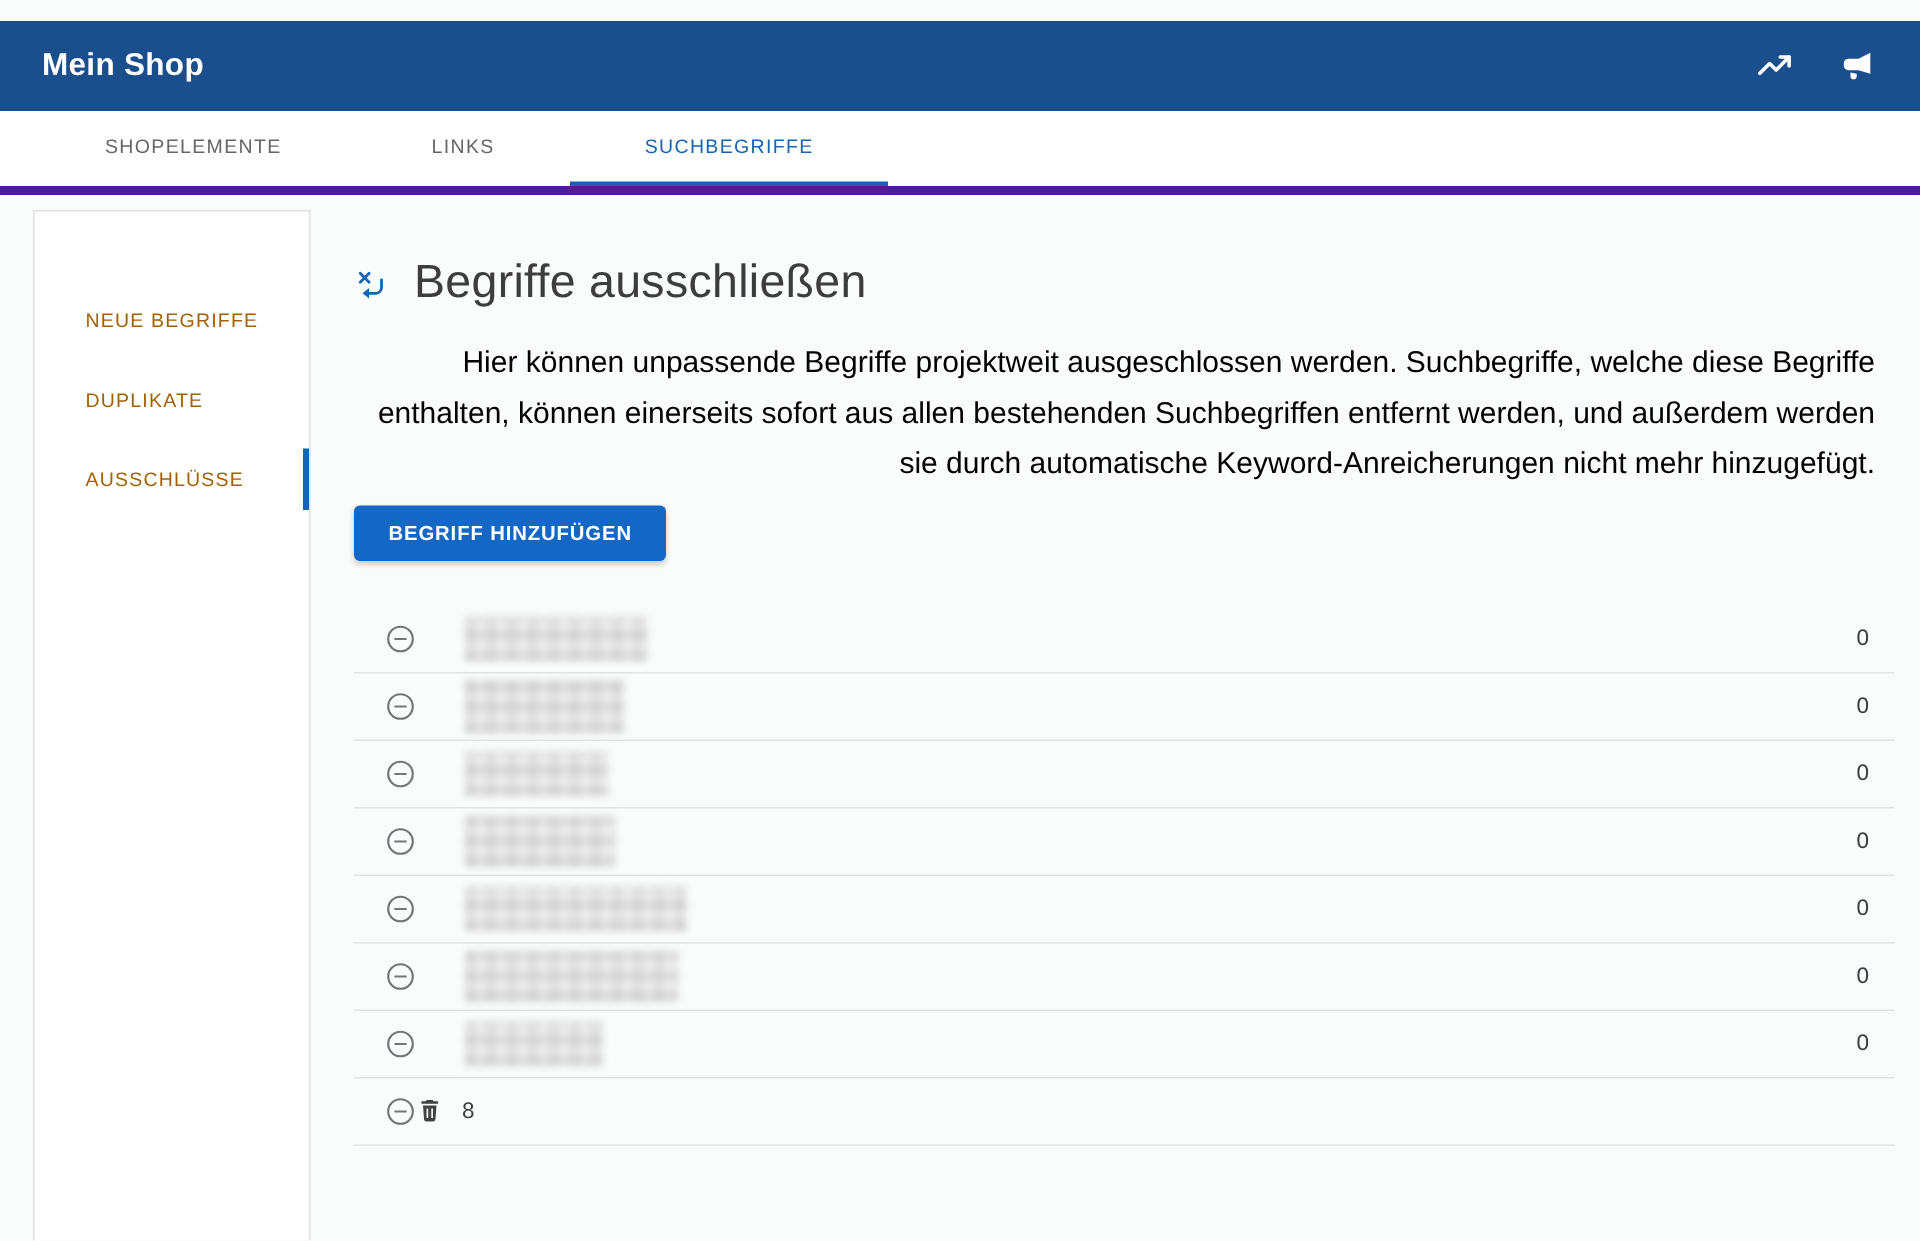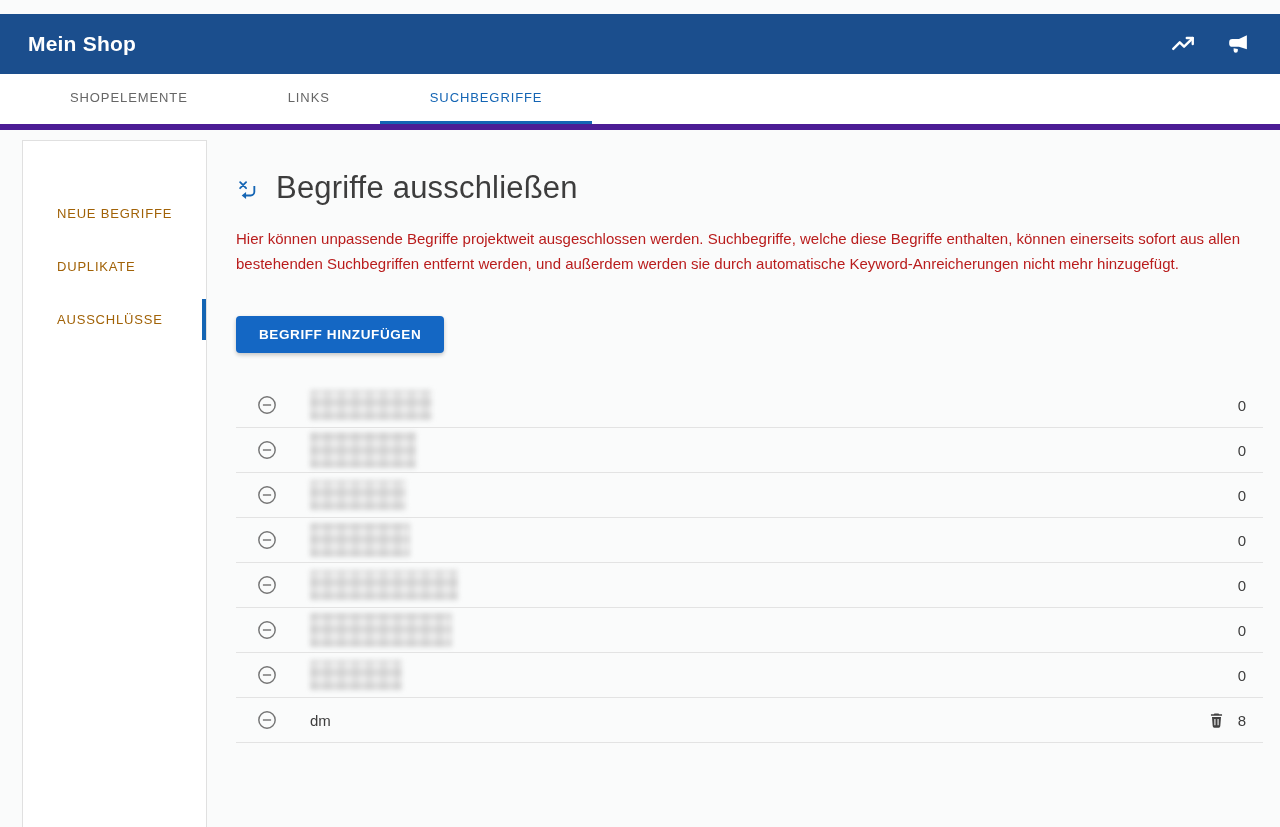--- a/index.html
+++ b/index.html
@@ -83,26 +83,27 @@
     left:236px;
     top:170px;
     width:1027px;
   }
   .title-row { display:flex; align-items:center; gap:18px; }
   .exclude-icon { width:22px; height:22px; color:var(--accent, #1465b4); display:inline-flex; margin-top:4px; }
   h1.page-title { font-size:31px; font-weight:400; color:#3d3d3d; letter-spacing:0.2px; }
   p.page-desc {
     margin-top:20px;
     width:1014px;
-    font-size:15px;
+    font-size:20px;
     line-height:1.68;
-    color:#b91c1c;
+    color:#000000;
+    text-align:right;
   }
   .add-btn {
-    margin-top:40px;
+    margin-top:10px;
     display:inline-block;
     background:var(--button-bg, #1467c4);
     color:#ffffff;
     border:none;
     border-radius:4px;
     padding:11px 23px;
     font-family:"Liberation Sans", sans-serif;
     font-size:13.5px;
     font-weight:bold;
     letter-spacing:0.6px;
@@ -312,21 +313,20 @@
             <span class="count">0</span>
           </div>
         </div>
         <div class="trow">
           <span class="remove">
             <svg viewBox="0 0 22 22" width="20" height="20">
               <circle cx="11" cy="11" r="9" fill="none" stroke="#757575" stroke-width="1.6"></circle>
               <line x1="6.5" y1="11" x2="15.5" y2="11" stroke="#757575" stroke-width="1.6"></line>
             </svg>
           </span>
-          <div class="term">dm</div>
           <div class="count-zone">
             <span class="trash">
               <svg viewBox="0 0 24 24" width="19" height="19" fill="#424242">
                 <path d="M15.5 4l-1-1h-5l-1 1H5v2h14V4h-3.5z"></path>
                 <path d="M6.3 7.5h11.4l-.9 11.6a2 2 0 0 1-2 1.9H9.2a2 2 0 0 1-2-1.9L6.3 7.5zm3 2.5v8h1.4v-8H9.3zm4 0v8h1.4v-8h-1.4z"></path>
               </svg>
             </span>
             <span class="count">8</span>
           </div>
         </div>

